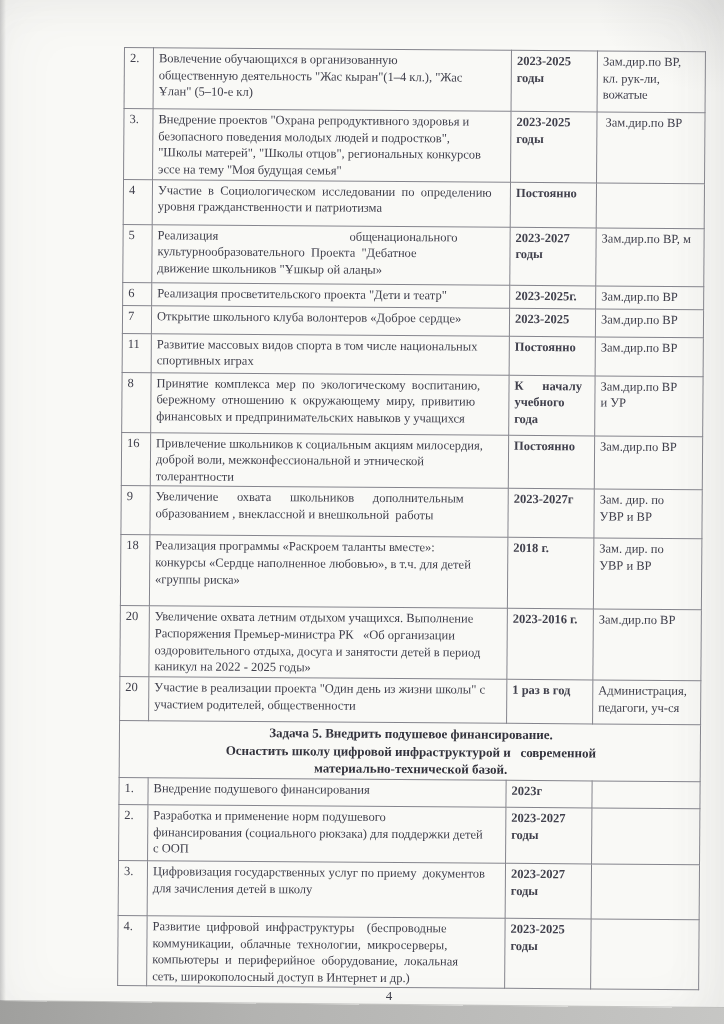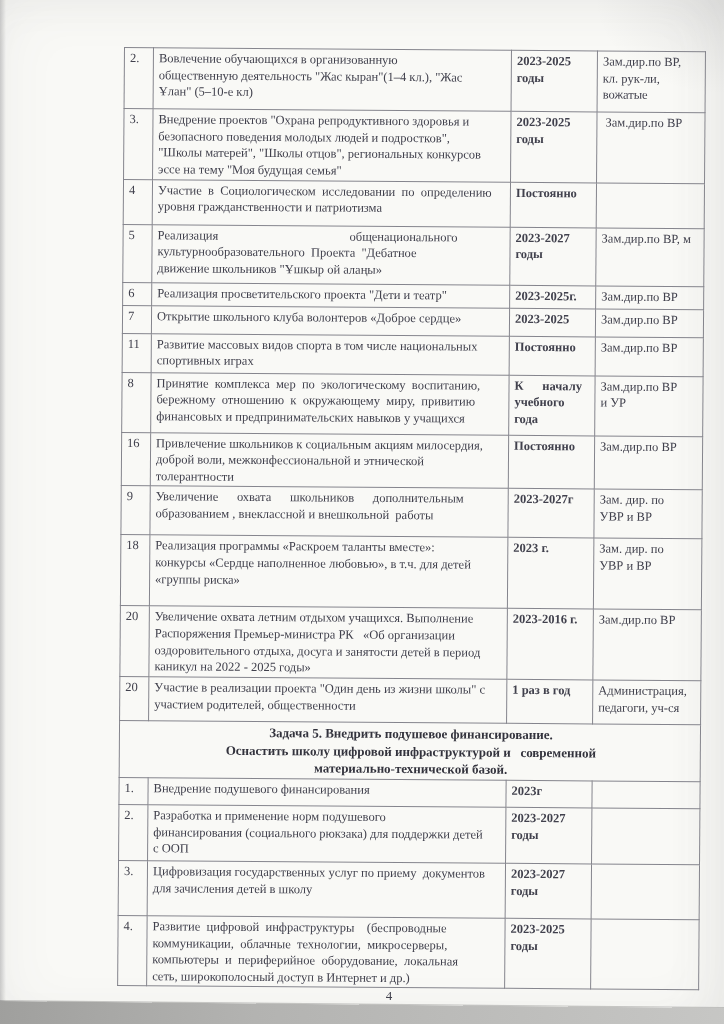--- a/index.html
+++ b/index.html
@@ -150,21 +150,21 @@
 образованием , внеклассной и внешкольной  работы</td>
             <td class="period-cell">2023-2027г</td>
             <td class="resp-cell">Зам. дир. по
 УВР и ВР</td>
           </tr>
           <tr style="height: 71px;">
             <td class="num-cell">18</td>
             <td class="task-cell">Реализация программы «Раскроем таланты вместе»:
 конкурсы «Сердце наполненное любовью», в т.ч. для детей
 «группы риска»</td>
-            <td class="period-cell">2023 г.</td>
+            <td class="period-cell">2018 г.</td>
             <td class="resp-cell">Зам. дир. по
 УВР и ВР</td>
           </tr>
           <tr style="height: 70px;">
             <td class="num-cell">20</td>
             <td class="task-cell">Увеличение охвата летним отдыхом учащихся. Выполнение
 Распоряжения Премьер-министра РК   «Об организации
 оздоровительного отдыха, досуга и занятости детей в период
 каникул на 2022 - 2025 годы»</td>
             <td class="period-cell">2023-2016 г.</td>

